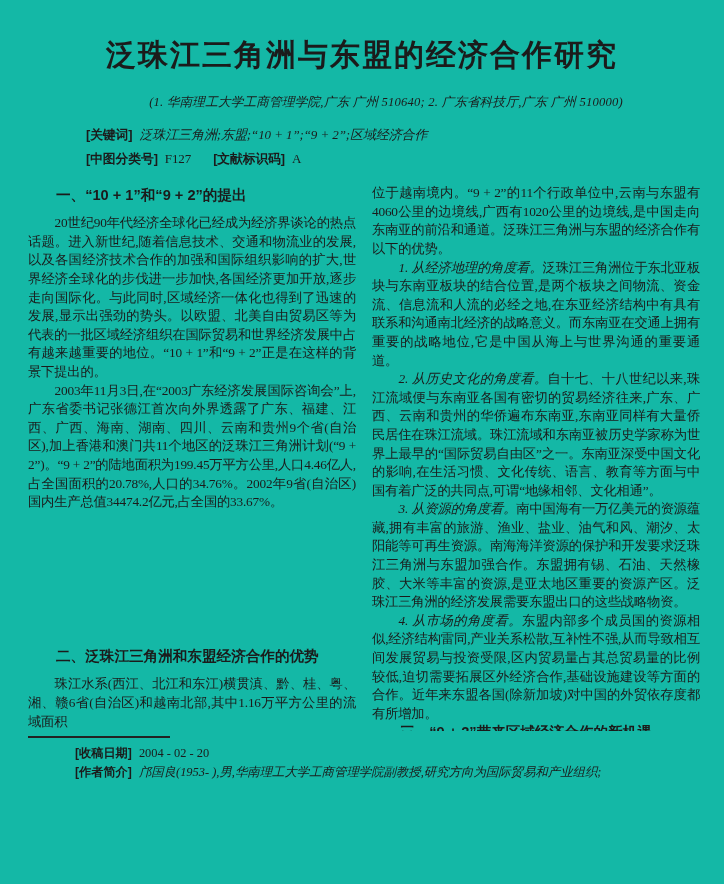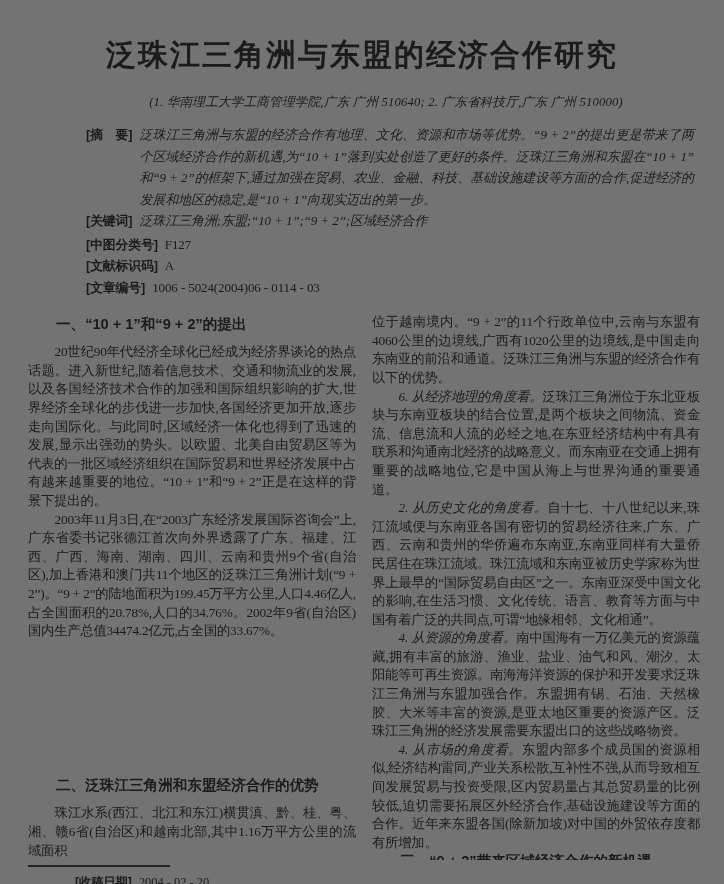--- a/index.html
+++ b/index.html
@@ -1,18 +1,18 @@
 <!DOCTYPE html>
 <html lang="zh"><head>
 <meta charset="utf-8">
 <style>
   html,body{margin:0;padding:0;}
   body{background:#e8e8e6;}
   .page{
-    width:724px;height:884px;margin:0 auto;background:#737373;color:#1b1b1b;
+    width:724px;height:884px;margin:0 auto;background:#14b8a6;color:#1b1b1b;
     position:relative;overflow:hidden;
     font-family:"Liberation Serif","DejaVu Serif",serif;
   }
   
   .title{
     text-align:center;padding-top:16px;font-size:30px;font-weight:bold;
     letter-spacing:2px;line-height:38px;
     font-family:"Liberation Serif","DejaVu Serif",serif;
   }
   .authors{
@@ -25,21 +25,21 @@
     font-style:italic;letter-spacing:0.2px;padding-left:48px;
   }
   
   .meta{margin:13px 30px 0 86px;font-size:13px;line-height:21.5px;letter-spacing:-0.1px;}
   .meta-row{display:flex;align-items:flex-start;}
   .meta-label{
     font-family:"Liberation Sans","DejaVu Sans",sans-serif;font-weight:bold;
     white-space:nowrap;flex:0 0 auto;margin-right:7px;font-size:12.8px;
   }
   .meta-text{flex:1 1 auto;text-align:justify;font-style:italic;}
-  .class-row{margin-top:2px;display:flex;flex-wrap:nowrap;flex-direction:column;}
+  .class-row{margin-top:2px;display:flex;flex-wrap:nowrap;}
   .class-pair{margin-right:22px;white-space:nowrap;}
   .class-pair:last-child{margin-right:0;}
   .class-val{font-family:"Liberation Serif","DejaVu Serif",serif;}
   
   .columns{
     display:flex;gap:16px;margin:15px 24px 0 28px;
     font-size:13.3px;line-height:18.6px;letter-spacing:-0.2px;text-align:justify;
   }
   .col{width:330px;height:547px;overflow:hidden;display:flex;flex-direction:column;}
   .col p{margin:0;text-indent:2em;}
@@ -66,51 +66,46 @@
 
 <div class="page">
 
   <h1 class="title">泛珠江三角洲与东盟的经济合作研究</h1>
 
 
   <div class="affiliation">(1. 华南理工大学工商管理学院,广东 广州 510640; 2. 广东省科技厅,广东 广州 510000)</div>
 
   <div class="meta">
     <div class="meta-row">
-      <span class="meta-label">[摘　要]</span>
-      <span class="meta-text">泛珠江三角洲与东盟的经济合作有地理、文化、资源和市场等优势。“9 + 2”的提出更是带来了两个区域经济合作的新机遇,为“10 + 1”落到实处创造了更好的条件。泛珠江三角洲和东盟在“10 + 1”和“9 + 2”的框架下,通过加强在贸易、农业、金融、科技、基础设施建设等方面的合作,促进经济的发展和地区的稳定,是“10 + 1”向现实迈出的第一步。</span>
-    </div>
-    <div class="meta-row">
       <span class="meta-label">[关键词]</span>
       <span class="meta-text">泛珠江三角洲;东盟;“10 + 1”;“9 + 2”;区域经济合作</span>
     </div>
     <div class="class-row">
       <span class="class-pair"><span class="meta-label">[中图分类号]</span><span class="class-val">F127</span></span>
       <span class="class-pair"><span class="meta-label">[文献标识码]</span><span class="class-val">A</span></span>
-      <span class="class-pair"><span class="meta-label">[文章编号]</span><span class="class-val">1006 - 5024(2004)06 - 0114 - 03</span></span>
     </div>
   </div>
 
   <div class="columns">
 
     <div class="col">
       <div class="sec-heading">一、“10 + 1”和“9 + 2”的提出</div>
       <p>20世纪90年代经济全球化已经成为经济界谈论的热点话题。进入新世纪,随着信息技术、交通和物流业的发展,以及各国经济技术合作的加强和国际组织影响的扩大,世界经济全球化的步伐进一步加快,各国经济更加开放,逐步走向国际化。与此同时,区域经济一体化也得到了迅速的发展,显示出强劲的势头。以欧盟、北美自由贸易区等为代表的一批区域经济组织在国际贸易和世界经济发展中占有越来越重要的地位。“10 + 1”和“9 + 2”正是在这样的背景下提出的。</p>
       <p>2003年11月3日,在“2003广东经济发展国际咨询会”上,广东省委书记张德江首次向外界透露了广东、福建、江西、广西、海南、湖南、四川、云南和贵州9个省(自治区),加上香港和澳门共11个地区的泛珠江三角洲计划(“9 + 2”)。“9 + 2”的陆地面积为199.45万平方公里,人口4.46亿人,占全国面积的20.78%,人口的34.76%。2002年9省(自治区)国内生产总值34474.2亿元,占全国的33.67%。</p>
       <div class="pin-bottom">
         <div class="sec-heading mid">二、泛珠江三角洲和东盟经济合作的优势</div>
         <p>珠江水系(西江、北江和东江)横贯滇、黔、桂、粤、湘、赣6省(自治区)和越南北部,其中1.16万平方公里的流域面积</p>
       </div>
     </div>
 
     <div class="col">
       <p style="text-indent:0;">位于越南境内。“9 + 2”的11个行政单位中,云南与东盟有4060公里的边境线,广西有1020公里的边境线,是中国走向东南亚的前沿和通道。泛珠江三角洲与东盟的经济合作有以下的优势。</p>
-      <p class="item"><span class="lead">6. 从经济地理的角度看。</span><span>泛珠江三角洲位于东北亚板块与东南亚板块的结合位置,是两个板块之间物流、资金流、信息流和人流的必经之地,在东亚经济结构中有具有联系和沟通南北经济的战略意义。而东南亚在交通上拥有重要的战略地位,它是中国从海上与世界沟通的重要通道。</span></p>
+      <p class="item"><span class="lead">1. 从经济地理的角度看。</span><span>泛珠江三角洲位于东北亚板块与东南亚板块的结合位置,是两个板块之间物流、资金流、信息流和人流的必经之地,在东亚经济结构中有具有联系和沟通南北经济的战略意义。而东南亚在交通上拥有重要的战略地位,它是中国从海上与世界沟通的重要通道。</span></p>
       <p class="item"><span class="lead">2. 从历史文化的角度看。</span><span>自十七、十八世纪以来,珠江流域便与东南亚各国有密切的贸易经济往来,广东、广西、云南和贵州的华侨遍布东南亚,东南亚同样有大量侨民居住在珠江流域。珠江流域和东南亚被历史学家称为世界上最早的“国际贸易自由区”之一。东南亚深受中国文化的影响,在生活习惯、文化传统、语言、教育等方面与中国有着广泛的共同点,可谓“地缘相邻、文化相通”。</span></p>
-      <p class="item"><span class="lead">4. 从资源的角度看。</span><span>南中国海有一万亿美元的资源蕴藏,拥有丰富的旅游、渔业、盐业、油气和风、潮汐、太阳能等可再生资源。南海海洋资源的保护和开发要求泛珠江三角洲与东盟加强合作。东盟拥有锡、石油、天然橡胶、大米等丰富的资源,是亚太地区重要的资源产区。泛珠江三角洲的经济发展需要东盟出口的这些战略物资。</span></p>
+      <p class="item"><span class="lead">3. 从资源的角度看。</span><span>南中国海有一万亿美元的资源蕴藏,拥有丰富的旅游、渔业、盐业、油气和风、潮汐、太阳能等可再生资源。南海海洋资源的保护和开发要求泛珠江三角洲与东盟加强合作。东盟拥有锡、石油、天然橡胶、大米等丰富的资源,是亚太地区重要的资源产区。泛珠江三角洲的经济发展需要东盟出口的这些战略物资。</span></p>
       <p class="item"><span class="lead">4. 从市场的角度看。</span><span>东盟内部多个成员国的资源相似,经济结构雷同,产业关系松散,互补性不强,从而导致相互间发展贸易与投资受限,区内贸易量占其总贸易量的比例较低,迫切需要拓展区外经济合作,基础设施建设等方面的合作。近年来东盟各国(除新加坡)对中国的外贸依存度都有所增加。</span></p>
       <div class="sec-heading last">三、“9 + 2”带来区域经济合作的新机遇</div>
     </div>
 
   </div>
 
   <div class="footer">
     <div class="foot-rule"></div>
     <div class="foot-row">
       <span class="foot-label">[收稿日期]</span>

